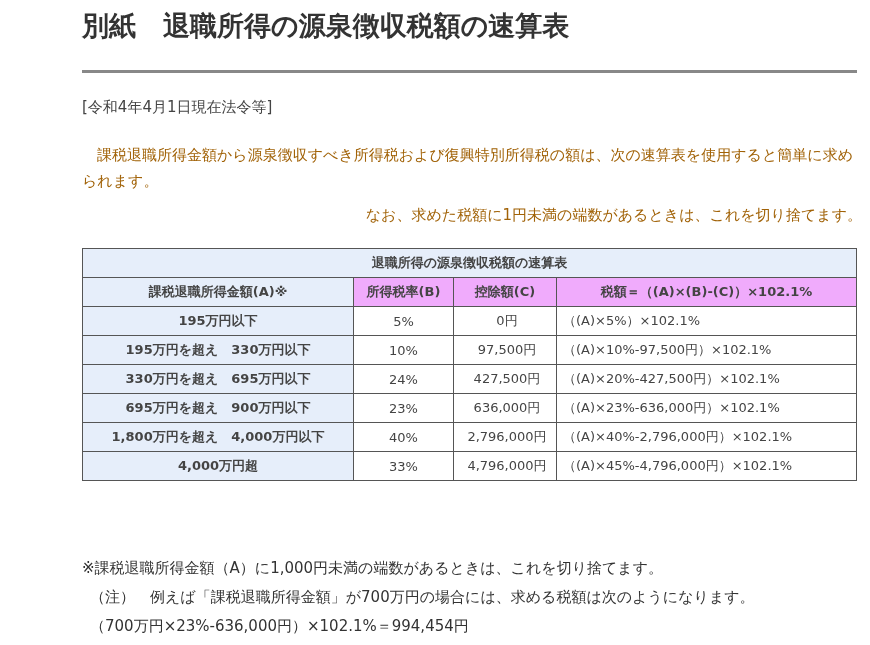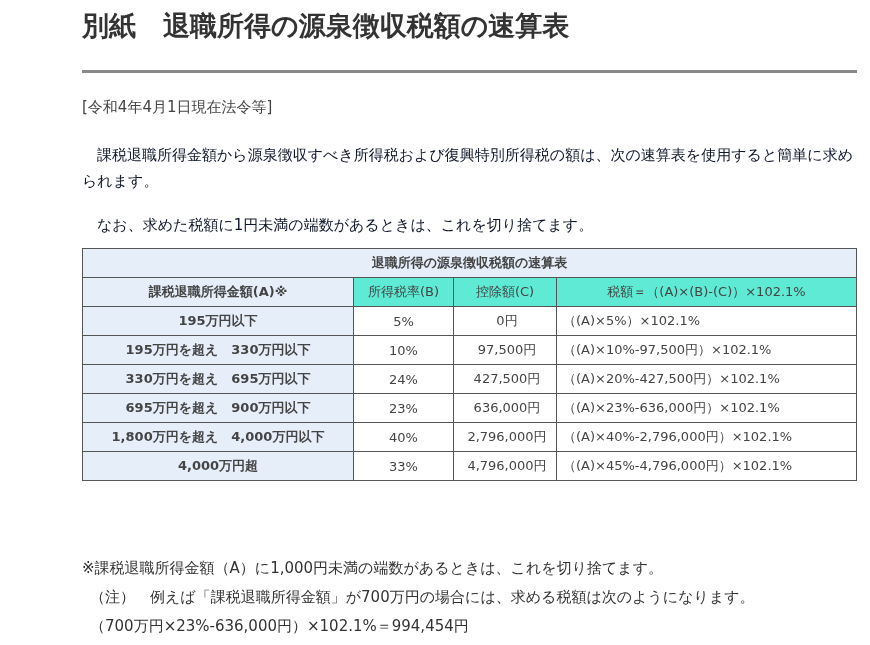--- a/index.html
+++ b/index.html
@@ -2,29 +2,29 @@
 <html><head>
 <meta charset="utf-8">
 <style>
   html, body { margin: 0; padding: 0; background: #ffffff; }
   body { width: 870px; height: 645px; overflow: hidden; position: relative;
          font-family: "DejaVu Sans", "Liberation Sans", sans-serif; color: #333333; }
   .title { position: absolute; left: 82px; top: 8px; font-size: 27px; font-weight: bold;
            color: #333333; letter-spacing: 0px; white-space: nowrap; }
   .rule { position: absolute; left: 82px; top: 70px; width: 775px; height: 3px; background: #888888; }
   .date { position: absolute; left: 82px; top: 98px; font-size: 15px; color: #444444; white-space: nowrap; }
-  .para { position: absolute; left: 82px; width: 780px; font-size: 15px; color: #0f172a; line-height: 26px; }
+  .para { position: absolute; left: 82px; width: 780px; font-size: 15px; color: #a16207; line-height: 26px; }
   .p1 { top: 142px; }
-  .p2 { top: 212px; }
+  .p2 { top: 202px; text-align: right; }
   .indent { text-indent: 15px; }
   table.calc { position: absolute; left: 82px; top: 248px; width: 775px; border-collapse: collapse;
                font-size: 13px; color: #444444; }
   table.calc td, table.calc th { border: 1px solid #555555; height: 29px; padding: 0 4px; box-sizing: border-box; }
   .caption-cell { background: #e6eefa; text-align: center; font-weight: bold; }
-  .head-cell { background: #5eead4; text-align: center; font-weight: normal; }
+  .head-cell { background: #f0abfc; text-align: center; font-weight: bold; }
   .range-cell { background: #e6eefa; text-align: center; font-weight: bold; width: 271px; }
   .rate-cell { text-align: center; width: 100px; }
   .ded-cell { text-align: center; width: 103px; padding-right: 0 !important; }
   .formula-cell { text-align: left; padding-left: 6px !important; }
   .notes { position: absolute; left: 82px; top: 554px; width: 780px; font-size: 15px; line-height: 29px; color: #333333; }
   .notes div { white-space: nowrap; }
   .note2, .note3 { padding-left: 8px; }
 </style>
 </head>
 <body>

